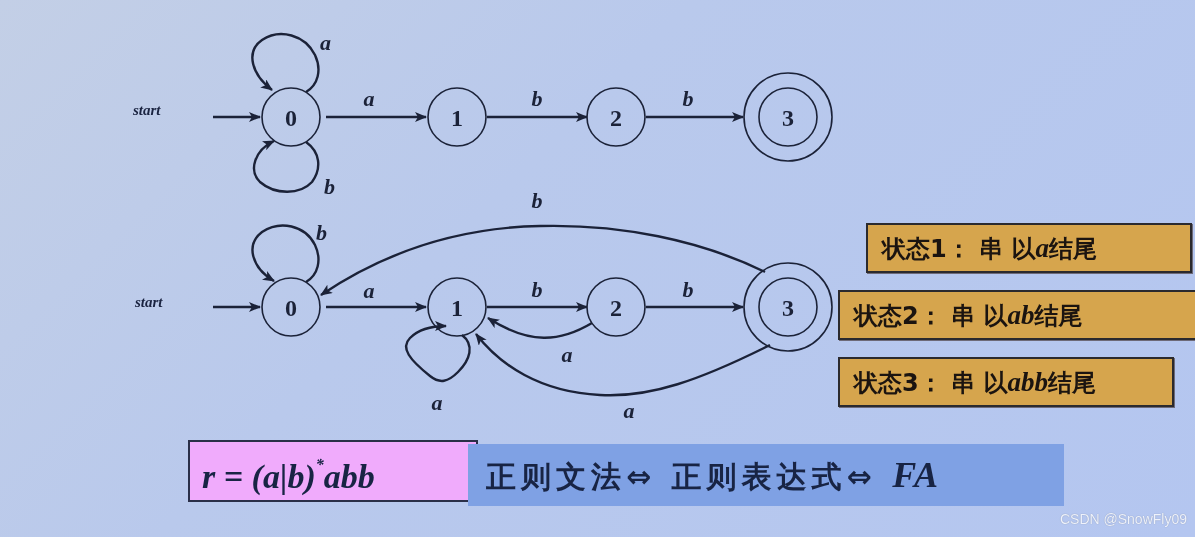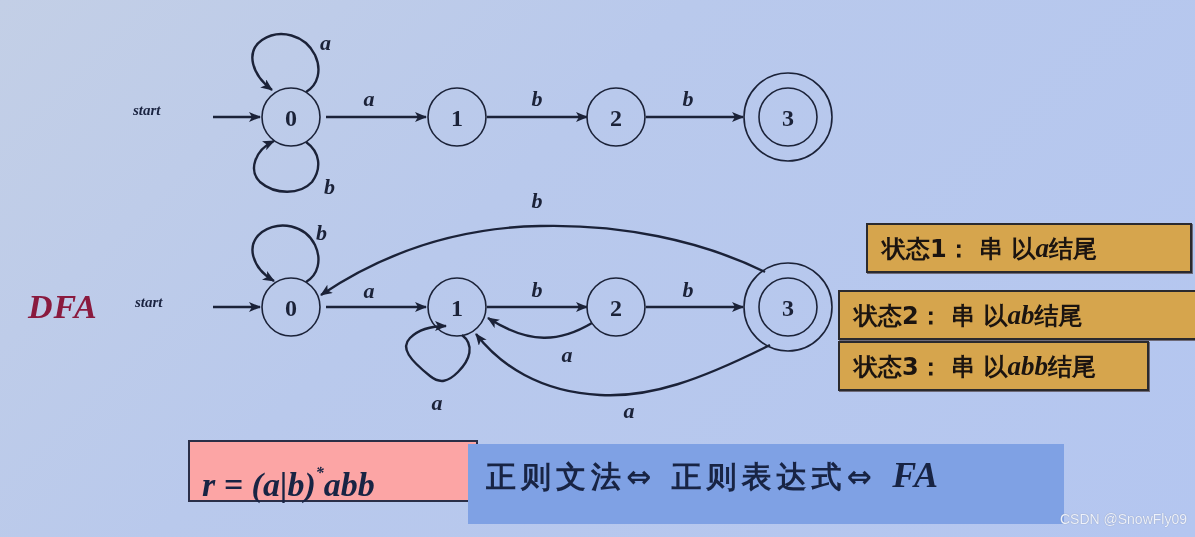--- a/index.html
+++ b/index.html
@@ -20,48 +20,47 @@
   }
   .state-box {
     position:absolute; background:#d6a54d; border:2px solid #2b2a2e;
     box-shadow: 1px 1px 0 #6d6a78;
     font-family:"DejaVu Sans", sans-serif; font-weight:bold; color:#1b1410;
     font-size:24px; line-height:46px; padding-left:14px; box-sizing:border-box; height:50px;
   }
   .state-box .it { font-family:"Liberation Serif", serif; font-style:italic; font-size:27px; }
   .regex-box {
     position:absolute; left:188px; top:440px; width:290px; height:62px; box-sizing:border-box;
-    background:#fca5a5; border:2px solid #2a2f48;
+    background:#f0abfc; border:2px solid #2a2f48;
     font-family:"Liberation Serif", serif; font-style:italic; font-weight:bold; color:#182444;
-    font-size:34px; line-height:74px; padding-left:12px;
+    font-size:34px; line-height:58px; padding-left:12px;
   }
   .regex-box sup { font-size:16px; position:relative; top:-6px; }
   .equiv-box {
-    position:absolute; left:468px; top:444px; width:596px; height:80px; box-sizing:border-box;
+    position:absolute; left:468px; top:444px; width:596px; height:62px; box-sizing:border-box;
     background:#7fa1e4;
     font-family:"DejaVu Sans", sans-serif; font-weight:bold; color:#182444;
     font-size:30px; line-height:62px; padding-left:18px; letter-spacing:5px;
   }
   .equiv-box .fa { font-family:"Liberation Serif", serif; font-style:italic; font-size:36px; letter-spacing:1px; }
   .watermark {
     position:absolute; right:8px; bottom:10px;
     font-family:"Liberation Sans", sans-serif; font-size:14px; color:#eef2fb;
     text-shadow: 0 0 1px #7c89a8;
   }
   .node-label { font-family:"Liberation Serif", serif; font-weight:bold; font-size:24px; fill:#1b2238; }
   .edge-label { font-family:"Liberation Serif", serif; font-style:italic; font-weight:bold; font-size:22px; fill:#1b2238; }
 </style>
 </head>
 <body>
 
 <div class="stage">
 
   <div class="start-label" style="left:133px; top:102px;">start</div>
 
-  <div class="row-title" style="left:28px; top:288px;">DFA</div>
   <div class="start-label" style="left:135px; top:294px;">start</div>
 
   <svg class="diagram" width="1195" height="537" viewBox="0 0 1195 537">
     <defs>
       <marker id="arr" markerWidth="12" markerHeight="10" refX="11" refY="5" orient="auto" markerUnits="userSpaceOnUse">
         <path d="M0,0 L12,5 L0,10 L3,5 Z" fill="#1b2238"></path>
       </marker>
     </defs>
     <g stroke="#1b2238" stroke-width="2.4" fill="none">
 
@@ -135,21 +134,21 @@
     <text class="edge-label" x="629" y="418" text-anchor="middle">a</text>
     <text class="edge-label" x="537" y="208" text-anchor="middle">b</text>
   </svg>
 
   <div class="state-box" style="left:838px; top:223px; width:326px;margin-left:28px;">
     <span>状态1： 串 以</span><span class="it">a</span><span>结尾</span>
   </div>
   <div class="state-box" style="left:838px; top:290px; width:375px;">
     <span>状态2： 串 以</span><span class="it">ab</span><span>结尾</span>
   </div>
-  <div class="state-box" style="left:838px; top:341px; width:311px;">
+  <div class="state-box" style="left:838px; top:357px; width:336px;">
     <span>状态3： 串 以</span><span class="it">abb</span><span>结尾</span>
   </div>
 
   <div class="regex-box">
     <span>r = (a|b)</span><sup>*</sup><span>abb</span>
   </div>
 
   <div class="equiv-box">
     <span>正则文法⇔ 正则表达式⇔ </span><span class="fa">FA</span>
   </div>

